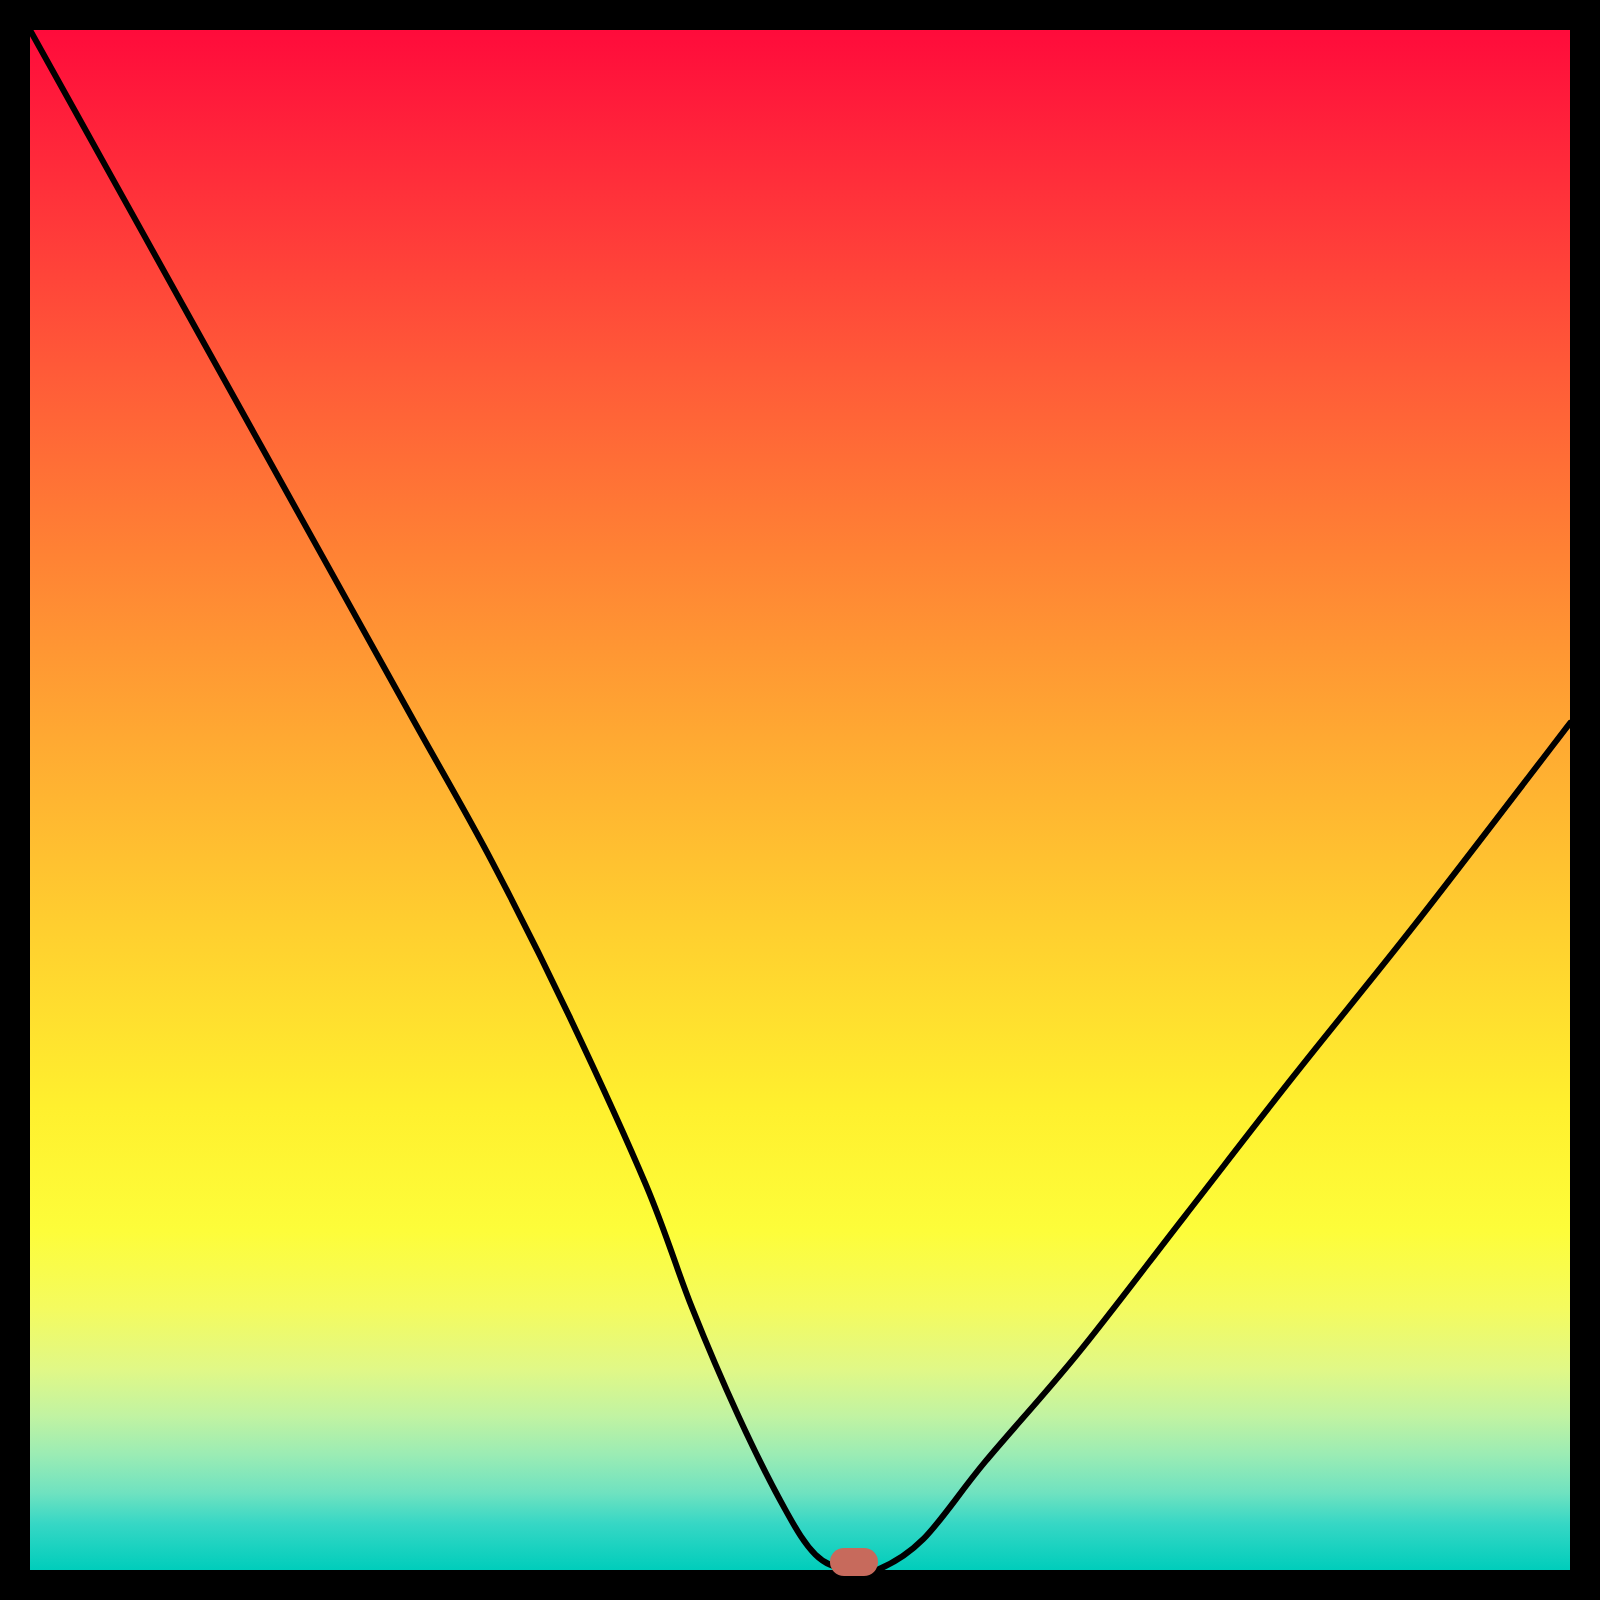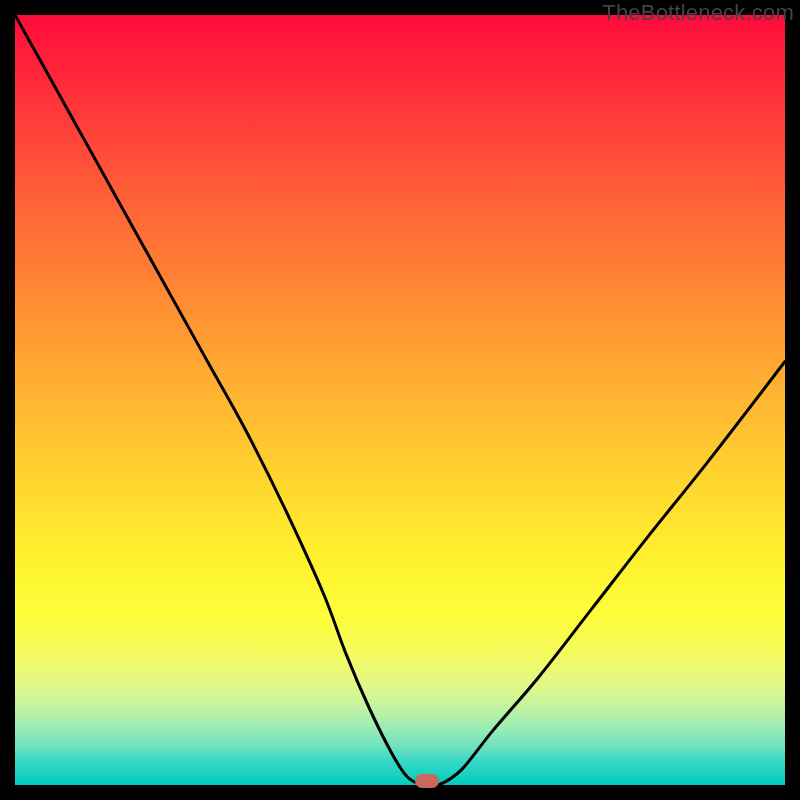--- a/index.html
+++ b/index.html
@@ -65,20 +65,19 @@
     height: 14px;
     border-radius: 7px;
     background: #c76a5c;
     z-index: 15;
   }
 </style>
 </head>
 <body>
 
 <div class="frame">
-  <div class="watermark">TheBottleneck.com</div>
   <div class="plot">
     <svg class="curve" viewBox="0 0 770 770" preserveAspectRatio="none">
       <path id="curve-path" d="M 0.0 0.0 C 6.4 11.5, 25.7 46.2, 38.5 69.3 C 51.3 92.4, 64.2 115.5, 77.0 138.6 C 89.8 161.7, 102.7 184.8, 115.5 207.9 C 128.3 231.0, 141.2 254.1, 154.0 277.2 C 166.8 300.3, 179.7 323.4, 192.5 346.5 C 205.3 369.6, 218.2 391.4, 231.0 415.8 C 243.8 440.2, 256.7 465.9, 269.5 492.8 C 282.3 519.8, 297.7 553.1, 308.0 577.5 C 318.3 601.9, 323.4 619.9, 331.1 639.1 C 338.8 658.4, 346.5 676.3, 354.2 693.0 C 361.9 709.7, 370.9 727.7, 377.3 739.2 C 383.7 750.8, 387.6 757.2, 392.7 762.3 C 397.8 767.4, 403.0 768.7, 408.1 770.0 C 413.2 771.3, 417.1 772.6, 423.5 770.0 C 429.9 767.4, 437.6 763.6, 446.6 754.6 C 455.6 745.6, 464.6 731.5, 477.4 716.1 C 490.2 700.7, 506.9 682.7, 523.6 662.2 C 540.3 641.7, 559.5 616.0, 577.5 592.9 C 595.5 569.8, 612.1 548.0, 631.4 523.6 C 650.6 499.2, 669.9 476.1, 693.0 446.6 C 716.1 417.1, 757.2 363.2, 770.0 346.5" fill="none" stroke="#000" stroke-width="3" stroke-linejoin="round" stroke-linecap="round"></path>
     </svg>
     <div class="marker" id="marker" style="left: 399.95px; top: 759.15px; background: rgb(199, 106, 92);"></div>
   </div>
 </div>
 
 </body></html>

